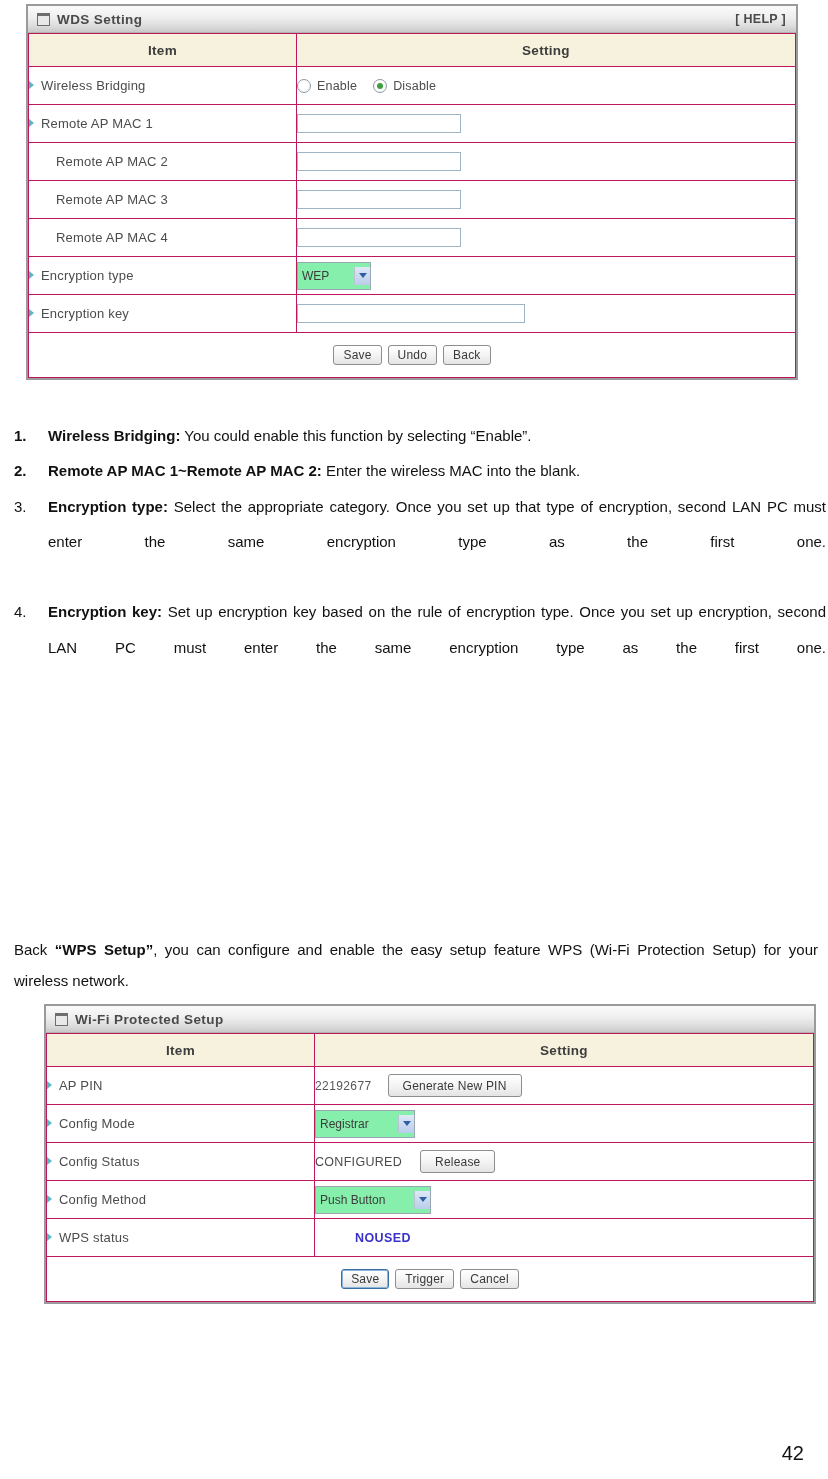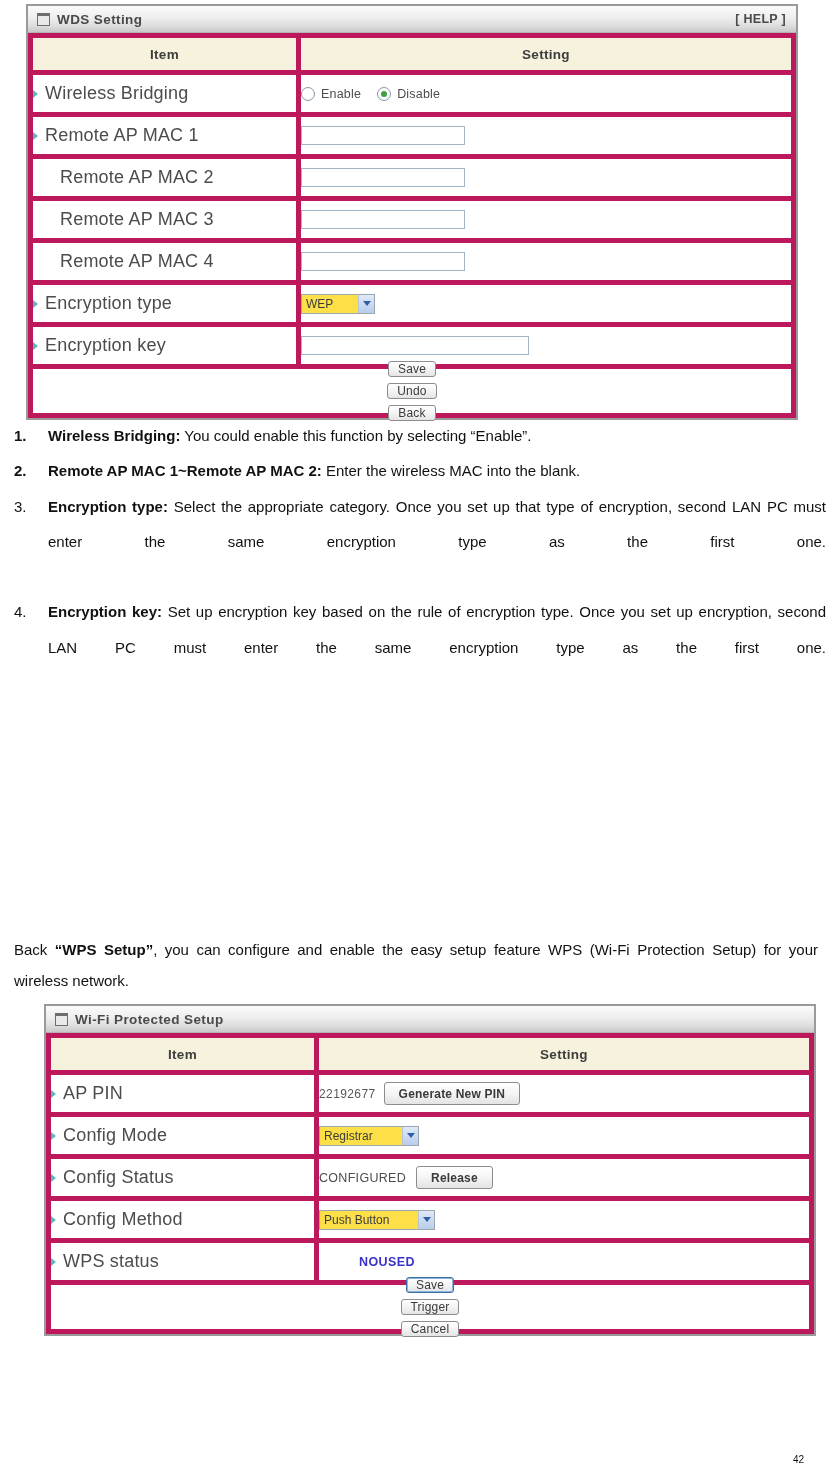--- a/index.html
+++ b/index.html
@@ -56,36 +56,36 @@
     white-space: nowrap;
   }
 
   table.cfg {
     width: 100%;
     border-collapse: collapse;
     table-layout: fixed;
   }
   table.cfg col.c-item { width: 268px; }
   table.cfg th, table.cfg td {
-    border: 5px solid #be185d;
+    border: 1px solid #be185d;
     padding: 0;
     vertical-align: middle;
   }
   table.cfg tr.head th {
     background: #f6f2dd;
     height: 32px;
     font-size: 13.5px;
     font-weight: bold;
     color: #3d3d3d;
     text-align: center;
     letter-spacing: .3px;
   }
   td.item-cell {
     height: 37px;
-    font-size: 18px;
+    font-size: 13px;
     color: #4c4c4c;
     padding-left: 14px;
     white-space: nowrap;
     letter-spacing: .2px;
   }
   td.item-cell.indent { padding-left: 27px; }
   .bullet {
     display: inline-block;
     width: 0; height: 0;
     border-left: 5px solid #5bb7c4;
@@ -96,21 +96,21 @@
   }
   td.set-cell {
     height: 37px;
     padding-left: 11px;
     font-size: 12.5px;
     color: #4c4c4c;
   }
   .row-inner {
     display: flex;
     align-items: center;
-    gap: 0;
+    gap: 8px;
   }
 
   
   .radio-group { display: flex; align-items: center; gap: 6px; font-size: 12.5px; color: #4c4c4c; }
   .radio {
     width: 12px; height: 12px;
     border-radius: 50%;
     border: 1px solid #8c9aa8;
     background: radial-gradient(circle at 40% 35%, #ffffff 40%, #eef1f4 100%);
     display: inline-block;
@@ -132,23 +132,23 @@
     height: 19px;
     border: 1px solid #9fb4c4;
     background: #ffffff;
     box-sizing: border-box;
   }
   .tinput.mac { width: 164px; }
   .tinput.key { width: 228px; }
 
   
   .tselect {
-    height: 20px;
+    height: 28px;
     border: 1px solid #9aa7b2;
-    background: #fde047;
+    background: #86efac;
     display: inline-flex;
     align-items: center;
     box-sizing: border-box;
     padding-left: 4px;
     font-size: 12px;
     color: #3c3c3c;
   }
   .tselect .sel-val { white-space: nowrap; padding-right: 5px; }
   .tselect .arrow {
     width: 15px; height: 18px;
@@ -177,32 +177,31 @@
     padding: 0 9px;
     border: 1px solid #8d8d8d;
     border-radius: 3px;
     background: linear-gradient(to bottom, #ffffff 0%, #f4f4f4 50%, #e4e4e4 100%);
     font-size: 12px;
     color: #3a3a3a;
     white-space: nowrap;
     letter-spacing: .2px;
     box-sizing: border-box;
   }
-  .btn.wide { height: 23px; padding: 0 14px; font-weight: bold; }
+  .btn.wide { height: 23px; padding: 0 14px; }
   .btn.focused {
     border: 1px solid #3a6ea5;
     box-shadow: 0 0 0 1px #8fb4da inset;
   }
   .btnrow {
     height: 44px;
     display: flex;
     align-items: center;
     justify-content: center;
     gap: 6px;
-    flex-direction: column;
   }
   td.btn-cell { padding: 0; }
 
   .pin-val {
     font-size: 12px;
     color: #575757;
     letter-spacing: .4px;
     margin-right: 8px;
   }
   .status-val {
@@ -244,21 +243,21 @@
     font-size: 15px;
     line-height: 2.05;
     color: #111111;
     text-align: justify;
   }
 
   .page-num {
     position: absolute;
     right: 24px;
     bottom: 14px;
-    font-size: 10px;
+    font-size: 20px;
     color: #111111;
   }
 
   
   #wds-panel { position: absolute; left: 26px; top: 4px; width: 772px; }
   #doc-section { position: absolute; left: 8px; top: 418px; width: 818px; }
   #press-section { position: absolute; left: 14px; top: 920px; width: 804px; }
   #wps-panel { position: absolute; left: 44px; top: 1004px; width: 772px; }
 </style>
 </head>

